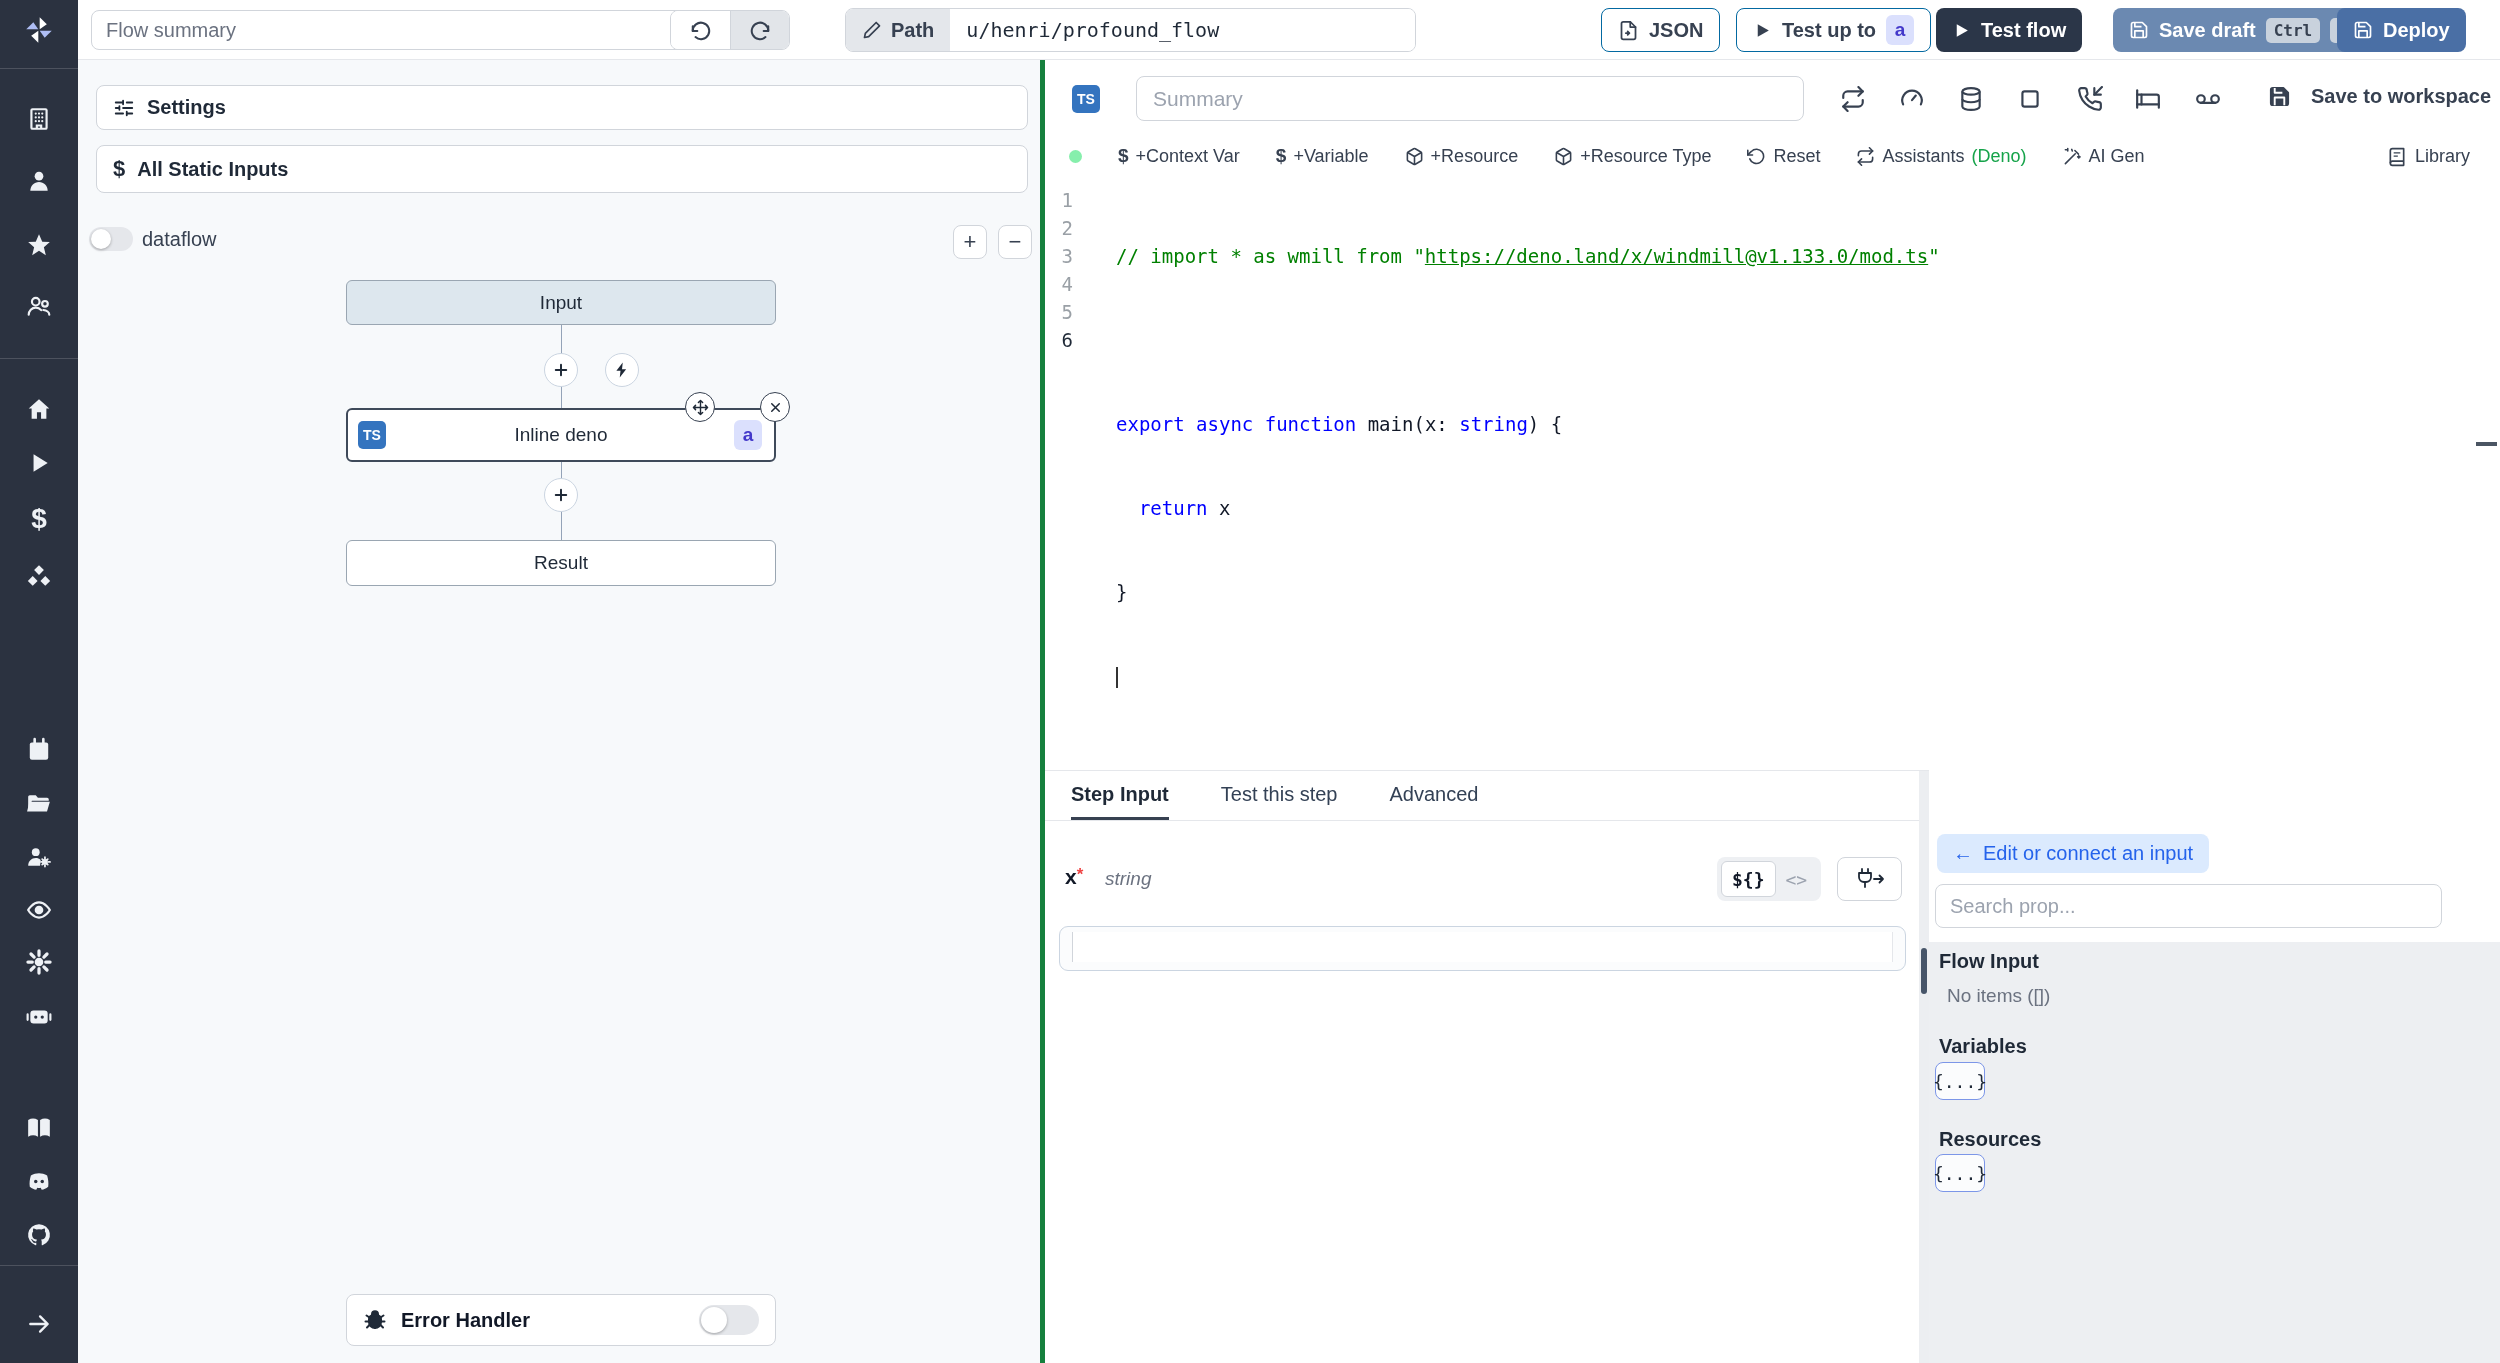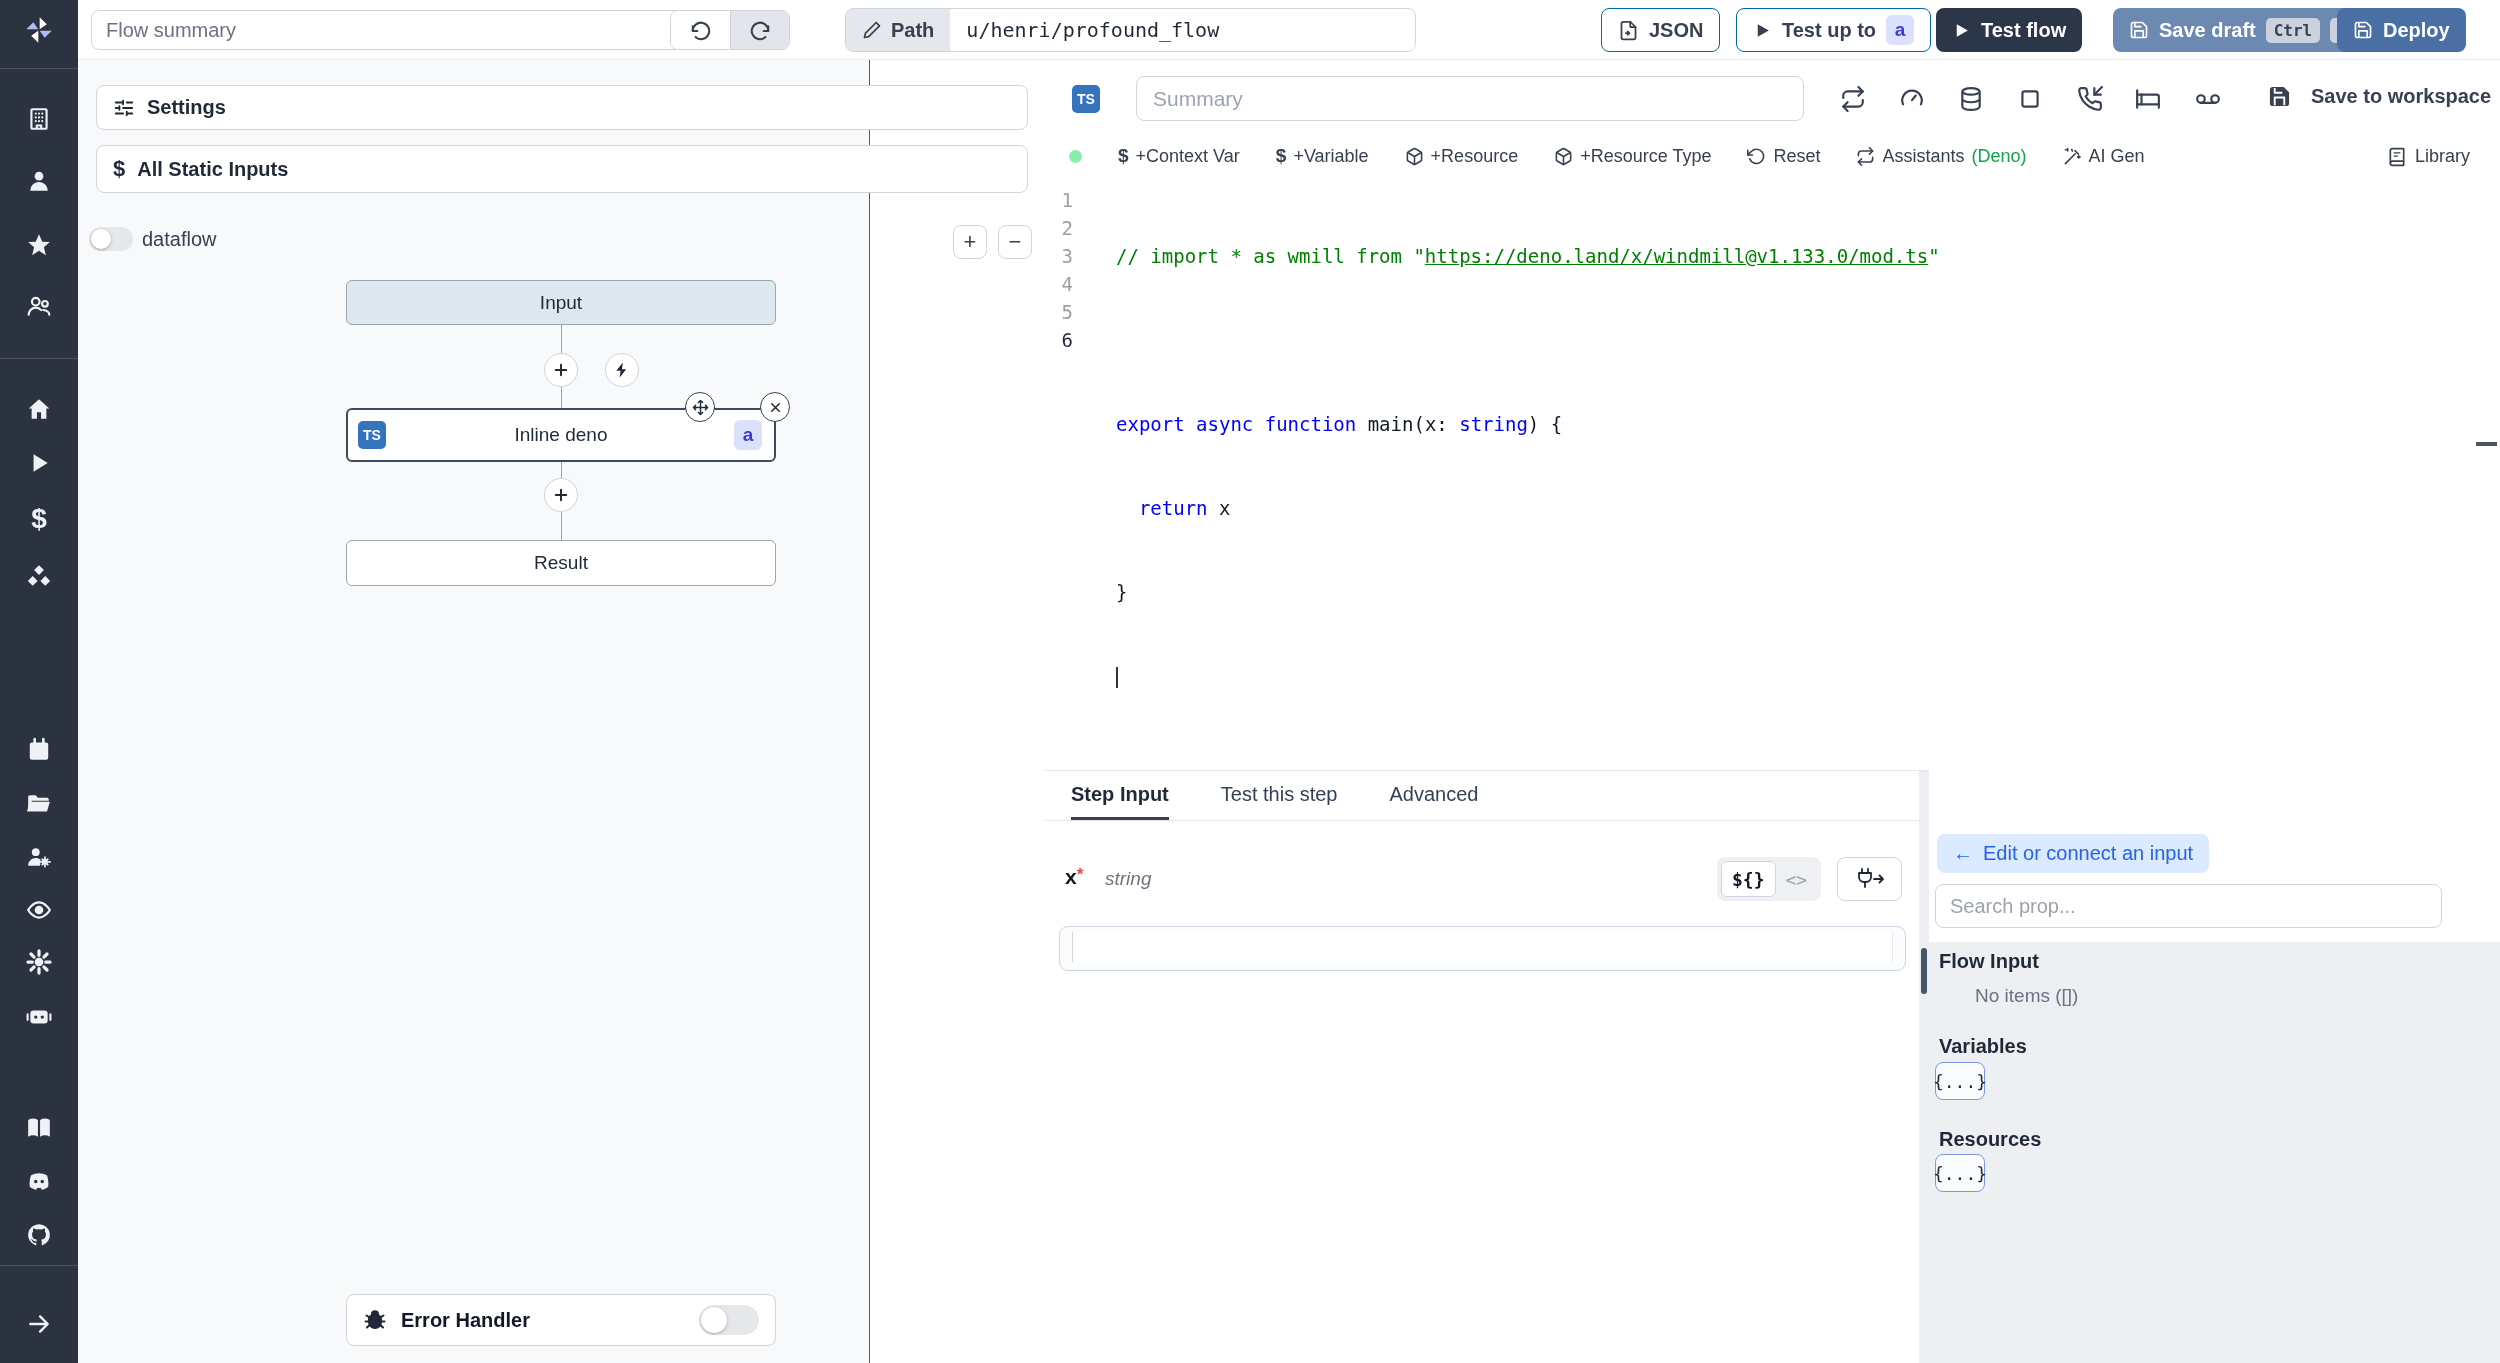--- a/index.html
+++ b/index.html
@@ -26,21 +26,21 @@
   .path-value { flex:1; border:none; outline:none; font-family:"DejaVu Sans Mono", monospace; font-size:20px; color:#1f2937; padding:0 16px; }
   .tb-btn { position:absolute; top:8px; height:44px; display:flex; align-items:center; gap:10px; padding:0 16px; border-radius:8px; font-size:20px; font-weight:600; cursor:pointer; }
   .tb-btn.outline { background:#fff; border:1px solid #0369a1; color:#374151; }
   .tb-btn.dark  { background:#2b3648; color:#fff; }
   .tb-btn.mid   { background:#6b89b1; color:#fff;margin-left:12px; }
   .tb-btn.blue  { background:#4a6fa5; color:#fff; }
   .chip-a { min-width:28px; height:30px; padding:0 8px; background:#dbe0fd; color:#4338ca; border-radius:6px; display:flex; align-items:center; justify-content:center; font-weight:600; font-size:19px; }
   .kbd { background:#c9d2dd; color:#374151; border-radius:5px; padding:3px 8px; font-family:"DejaVu Sans Mono",monospace; font-size:16px; font-weight:700; }
 
   
-  .flow-panel { position:absolute; left:78px; top:60px; width:792px; height:1303px; background:#f7f9fb; border-right:1px solid #15803d; }
+  .flow-panel { position:absolute; left:78px; top:60px; width:967px; height:1303px; background:#f7f9fb; border-right:5px solid #15803d; }
   .panel-box { position:absolute; left:18px; width:932px; background:#fff; border:1px solid #d1d5db; border-radius:8px; display:flex; align-items:center; gap:12px; padding:0 16px; cursor:pointer; }
   .panel-box .lbl { font-size:20px; font-weight:600; color:#1f2937; }
   .toggle { position:relative; border-radius:999px; background:#e5e7eb; cursor:pointer; }
   .toggle .knob { position:absolute; background:#fff; border-radius:50%; box-shadow:0 1px 3px rgba(0,0,0,.3); }
   .zoom-btn { position:absolute; width:34px; height:34px; background:#fff; border:1px solid #d1d5db; border-radius:8px; display:flex; align-items:center; justify-content:center; font-size:22px; color:#374151; cursor:pointer; }
   .edge { position:absolute; width:1px; background:#94a3b8; }
   .node { position:absolute; left:268px; width:430px; background:#fff; border:1px solid #9aa6b2; border-radius:6px; display:flex; align-items:center; justify-content:center; font-size:19px; color:#1f2937; cursor:pointer; }
   .gcircle { position:absolute; background:#fff; border:1.5px solid #cbd5e1; border-radius:50%; display:flex; align-items:center; justify-content:center; color:#1f2937; cursor:pointer; }
   .gcircle.darkb { border:1.8px solid #374151; }
   .ts-badge { background:#3474bf; color:#fff; font-weight:700; border-radius:5px; display:flex; align-items:center; justify-content:center; }
@@ -89,21 +89,21 @@
 
   .vscroll { position:absolute; left:874px; top:711px; width:10px; height:592px; background:#eceef1; }
   .vscroll-thumb { position:absolute; left:2px; top:177px; width:6px; height:46px; background:#475569; border-radius:3px; cursor:grab; }
 
   .connect { position:absolute; left:884px; top:710px; width:571px; height:593px; background:#fff; }
   .edit-btn { position:absolute; left:8px; top:64px; height:39px; background:#dbeafe; border-radius:8px; display:flex; align-items:center; gap:10px; padding:0 16px; color:#2563eb; font-size:20px; font-weight:500; cursor:pointer; }
   .search-input { position:absolute; left:6px; top:114px; width:507px; height:44px; border:1px solid #d1d5db; border-radius:8px; padding:0 14px; font-size:20px; outline:none; font-family:"Liberation Sans",sans-serif; }
   .search-input::placeholder { color:#9ca3af; }
   .prop-section { position:absolute; left:0; top:172px; width:571px; height:421px; background:#edeff2; }
   .sec-title { position:absolute; left:10px; font-size:20px; font-weight:800; color:#1f2937; }
-  .sec-empty { position:absolute; left:18px; font-size:19px; color:#6b7280;margin-left:28px; }
+  .sec-empty { position:absolute; left:18px; font-size:19px; color:#6b7280; }
   .obj-btn { position:absolute; left:6px; width:50px; height:38px; background:#fbfcfd; border:1px solid #7c96e8; border-radius:8px; display:flex; align-items:center; justify-content:center; font-size:18px; color:#1f2937; cursor:pointer; font-family:"DejaVu Sans Mono",monospace; }
 </style>
 </head>
 <body>
 
 <div class="app">
 
   <nav class="sidebar">
     <div class="si" style="top:12px;width:36px;height:36px">
       <svg width="34" height="34" viewBox="0 0 24 24">

